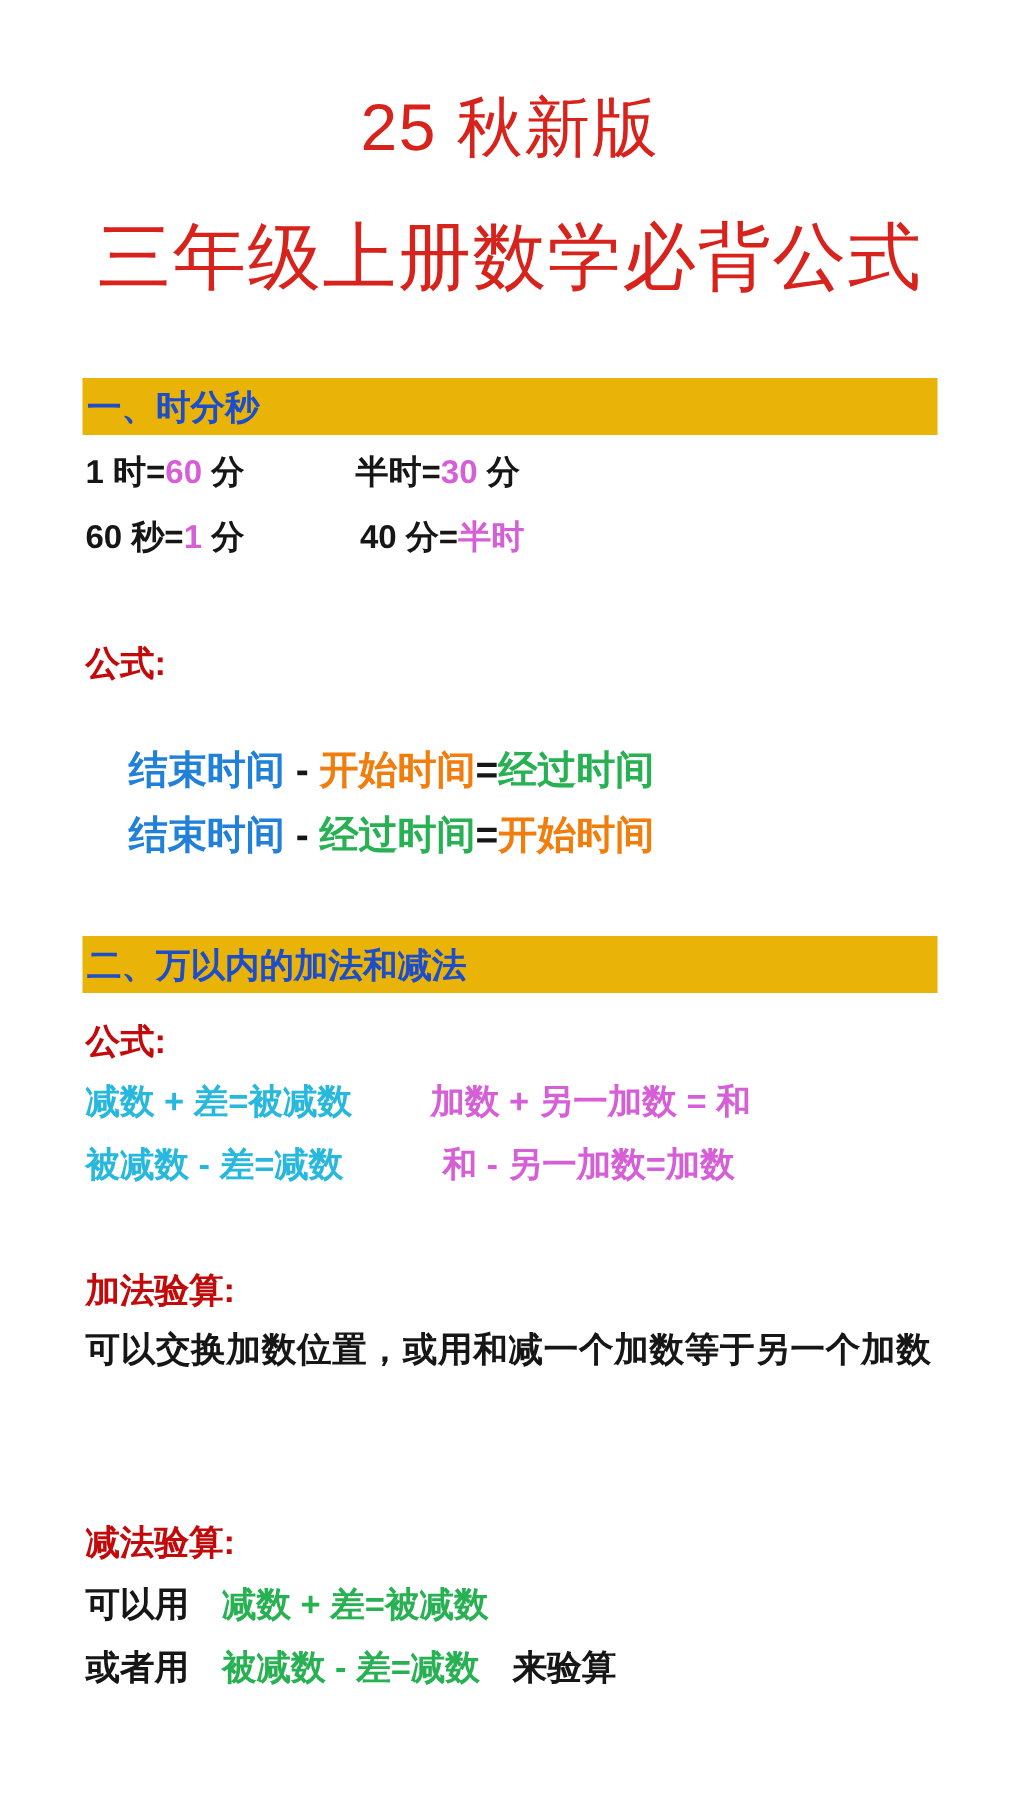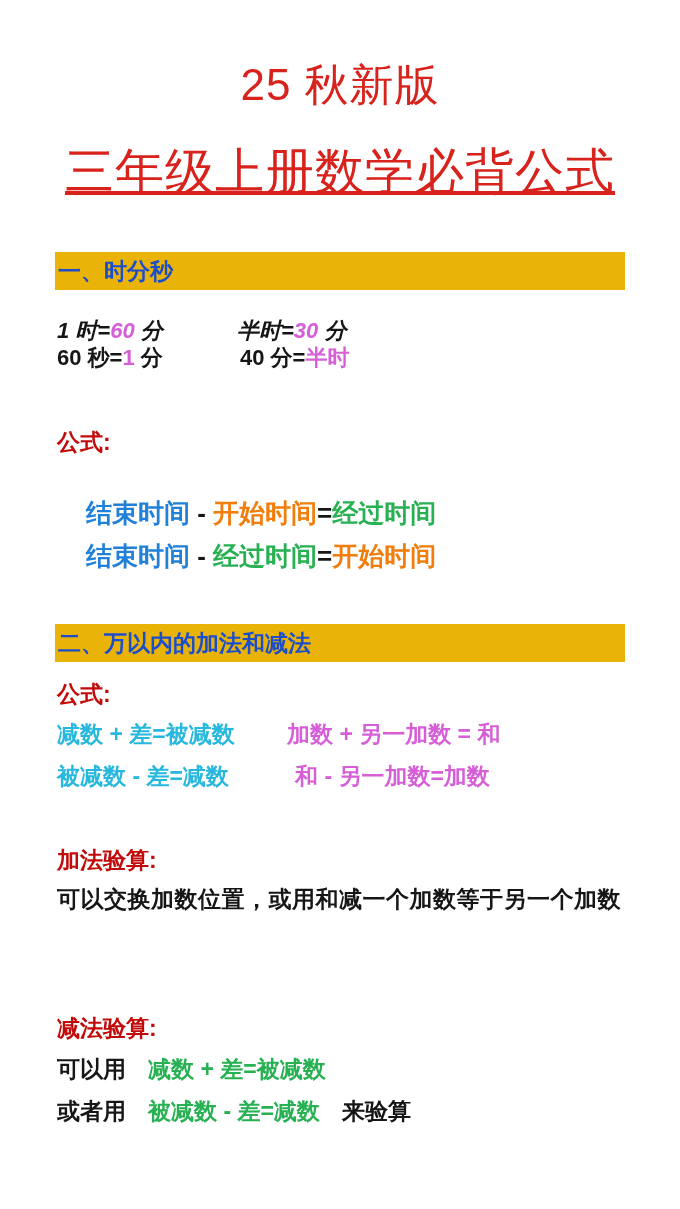--- a/index.html
+++ b/index.html
@@ -11,33 +11,33 @@
     font-family:"Liberation Sans", sans-serif;
     overflow:hidden;
   }
   .abs{position:absolute;white-space:pre;}
   
   .title-line{
     left:0;width:680px;text-align:center;
     color:#d8231d;font-weight:400;letter-spacing:1px;
   }
   .title-1{top:56px;font-size:44px;}
-  .title-2{top:139px;font-size:49px;text-decoration:underline;}
+  .title-2{top:139px;font-size:49px;}
   
   .sec-bar{
     left:55px;width:570px;height:38px;
     background:#eab308;color:#1c4ecb;
     font-size:23px;font-weight:700;
     line-height:38px;padding-left:3px;box-sizing:border-box;
   }
   .bar-1{top:252px;}
   .bar-2{top:624px;}
   
   .conv-row{left:57px;display:flex;font-size:22px;font-weight:700;color:#161616;}
-  .conv-row-1{top:316px;font-style:italic;}
+  .conv-row-1{top:300px;}
   .conv-row-2{top:343px;}
   .conv-cell{white-space:pre;}
   .conv-cell.w1{width:180px;}
   .conv-cell.w2{width:183px;}
   
   .label-darkred{color:#c20a0a;font-size:23px;font-weight:700;}
   .lbl-1{top:427px;left:57px;}
   .lbl-2{top:679px;left:57px;}
   .lbl-add{top:845px;left:57px;}
   .lbl-sub{top:1013px;left:57px;}

